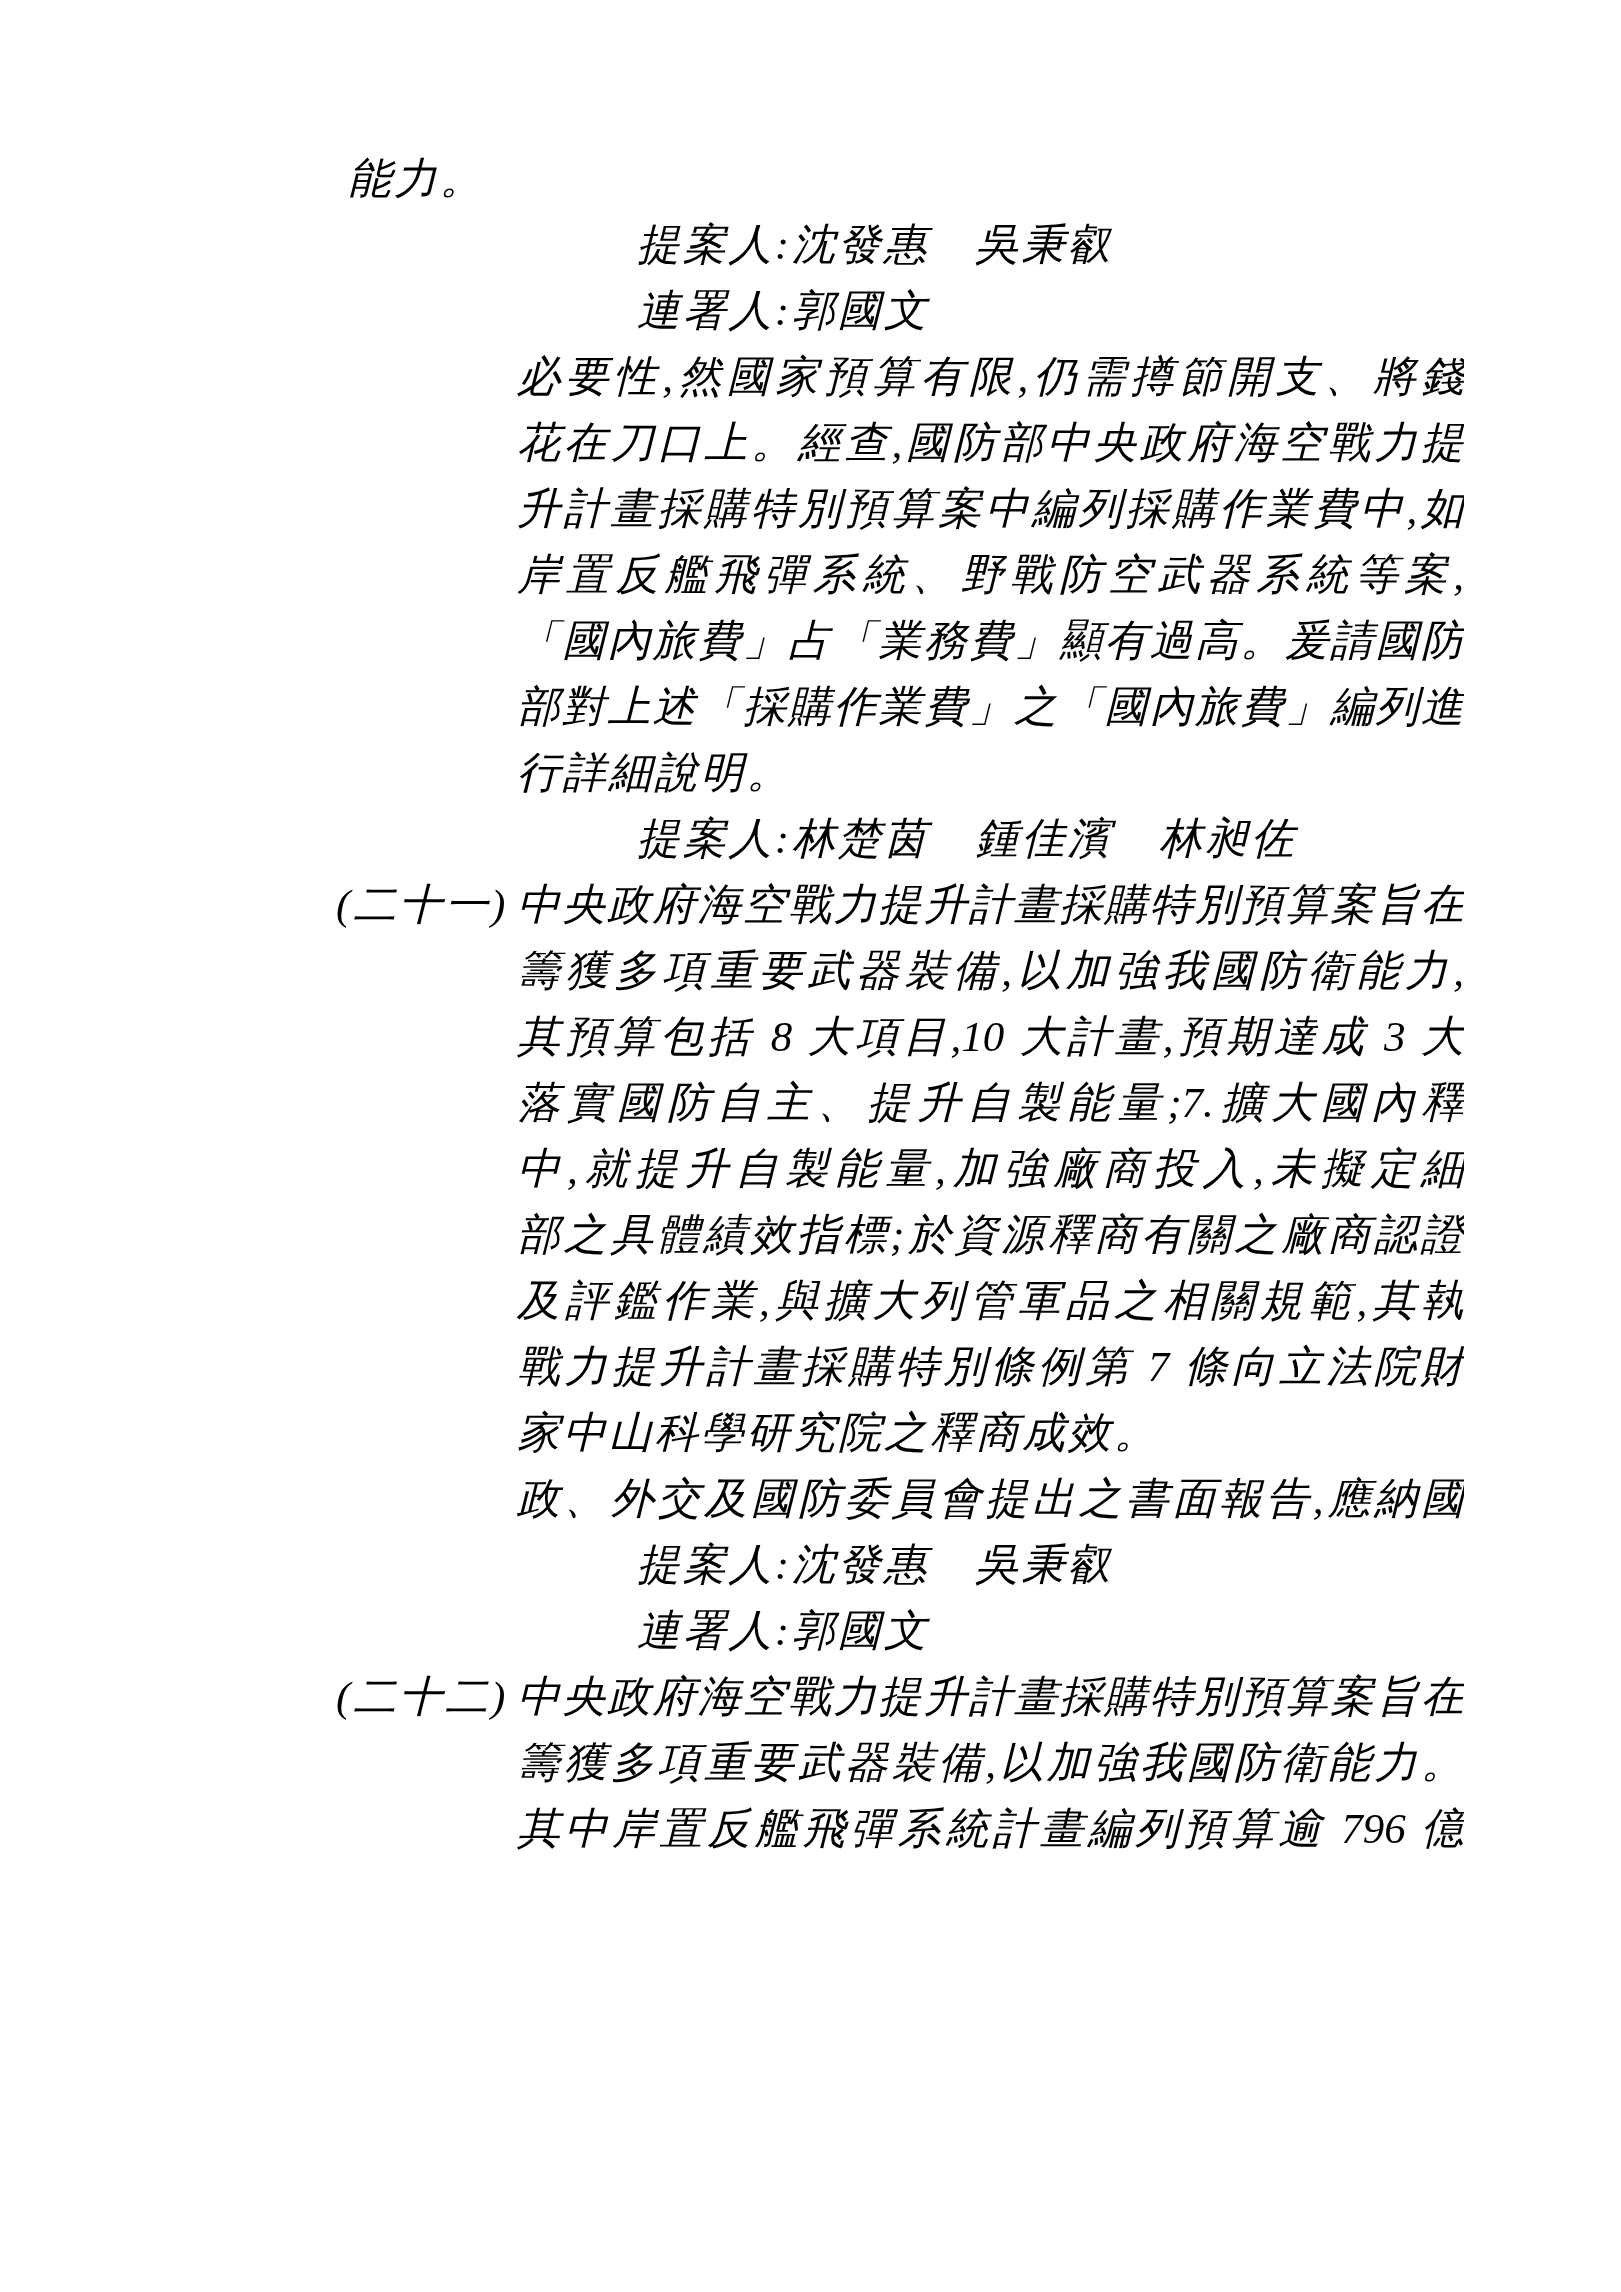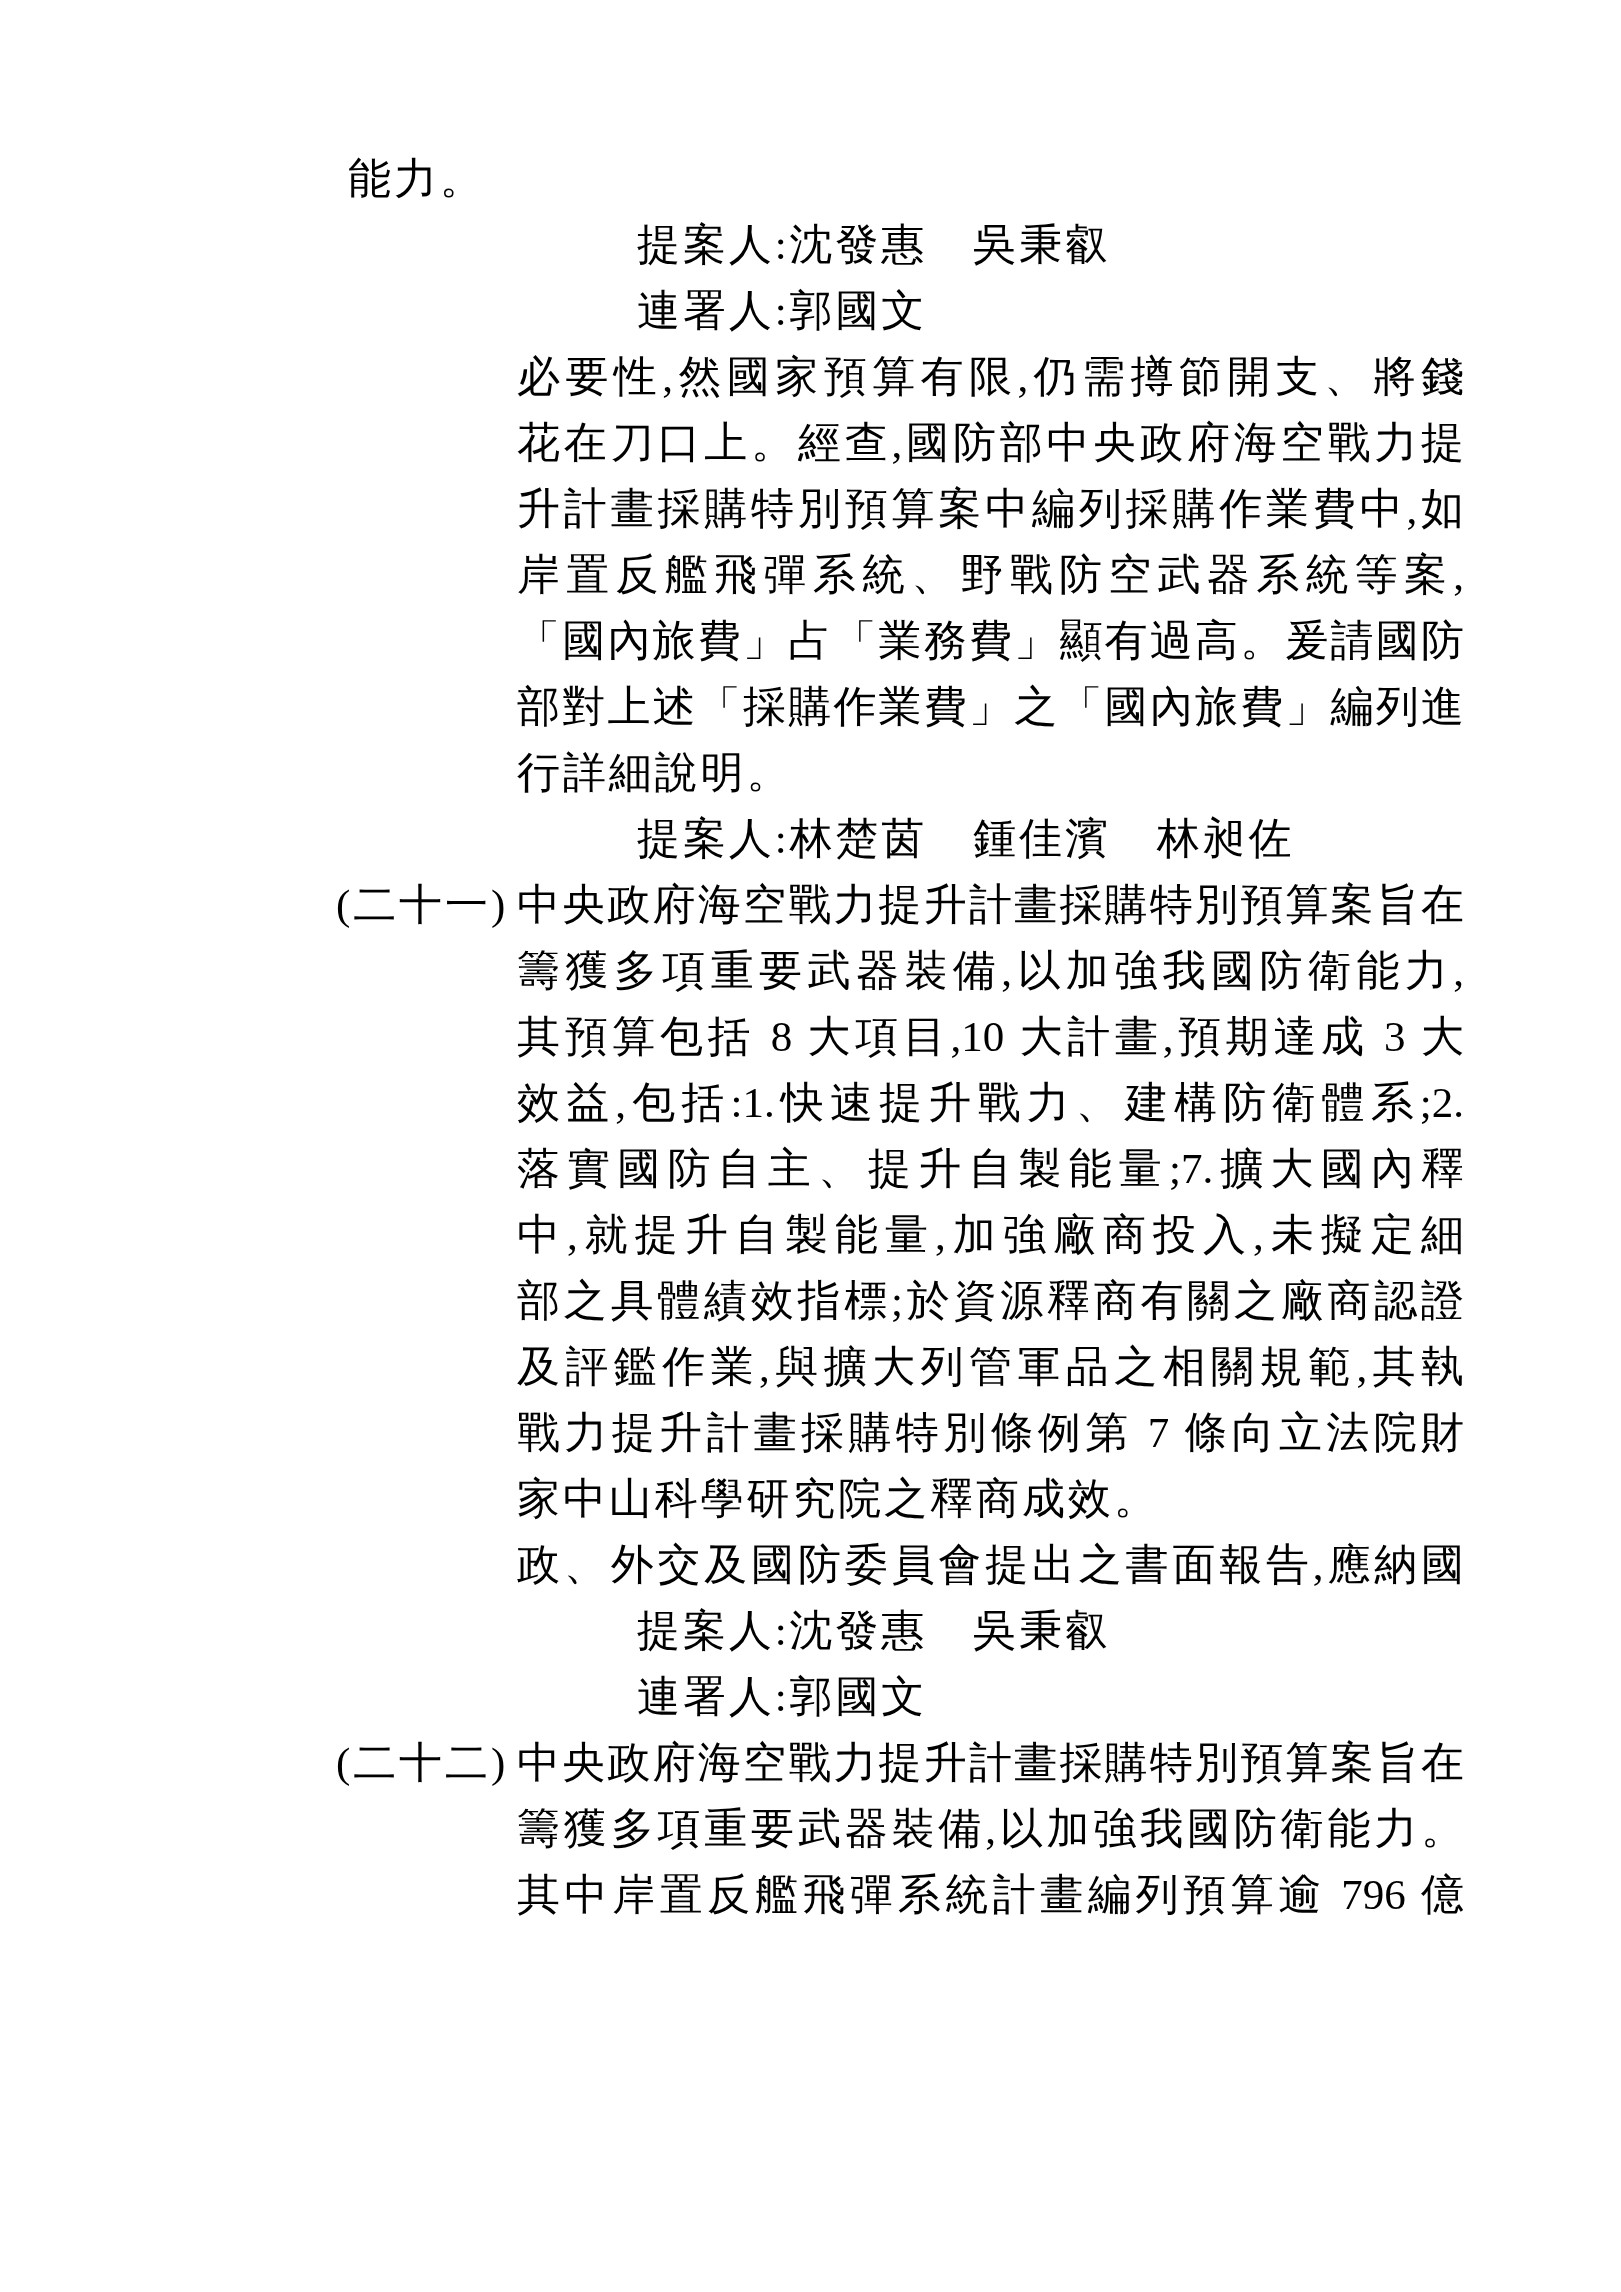--- a/index.html
+++ b/index.html
@@ -8,20 +8,21 @@
     background: #ffffff;
   }
   .page {
     position: relative;
     width: 1621px;
     height: 2293px;
     background: #ffffff;
     color: #000000;
     font-family: "Liberation Serif", "DejaVu Serif", serif;
     overflow: hidden;
+    font-style: italic;
   }
   .text-block {
     position: absolute;
     top: 146px;
     left: 0;
     right: 0;
   }
   .line {
     position: relative;
     height: 66px;
@@ -105,23 +106,20 @@
         <span class="label">(二十一)</span>
         <span class="body">中央政府海空戰力提升計畫採購特別預算案旨在</span>
       </div>
       <div class="line justified">
         <span class="body">籌獲多項重要武器裝備,以加強我國防衛能力,</span>
       </div>
       <div class="line justified">
         <span class="body">其預算包括 8 大項目,10 大計畫,預期達成 3 大</span>
       </div>
       <div class="line justified">
-        <span class="body">效益,包括:1.快速提升戰力、建構防衛體系;2.</span>
-      </div>
-      <div class="line justified">
         <span class="body">落實國防自主、提升自製能量;7.擴大國內釋</span>
       </div>
       <div class="line justified">
         <span class="body">中,就提升自製能量,加強廠商投入,未擬定細</span>
       </div>
       <div class="line justified">
         <span class="body">部之具體績效指標;於資源釋商有關之廠商認證</span>
       </div>
       <div class="line justified">
         <span class="body">及評鑑作業,與擴大列管軍品之相關規範,其執</span>

